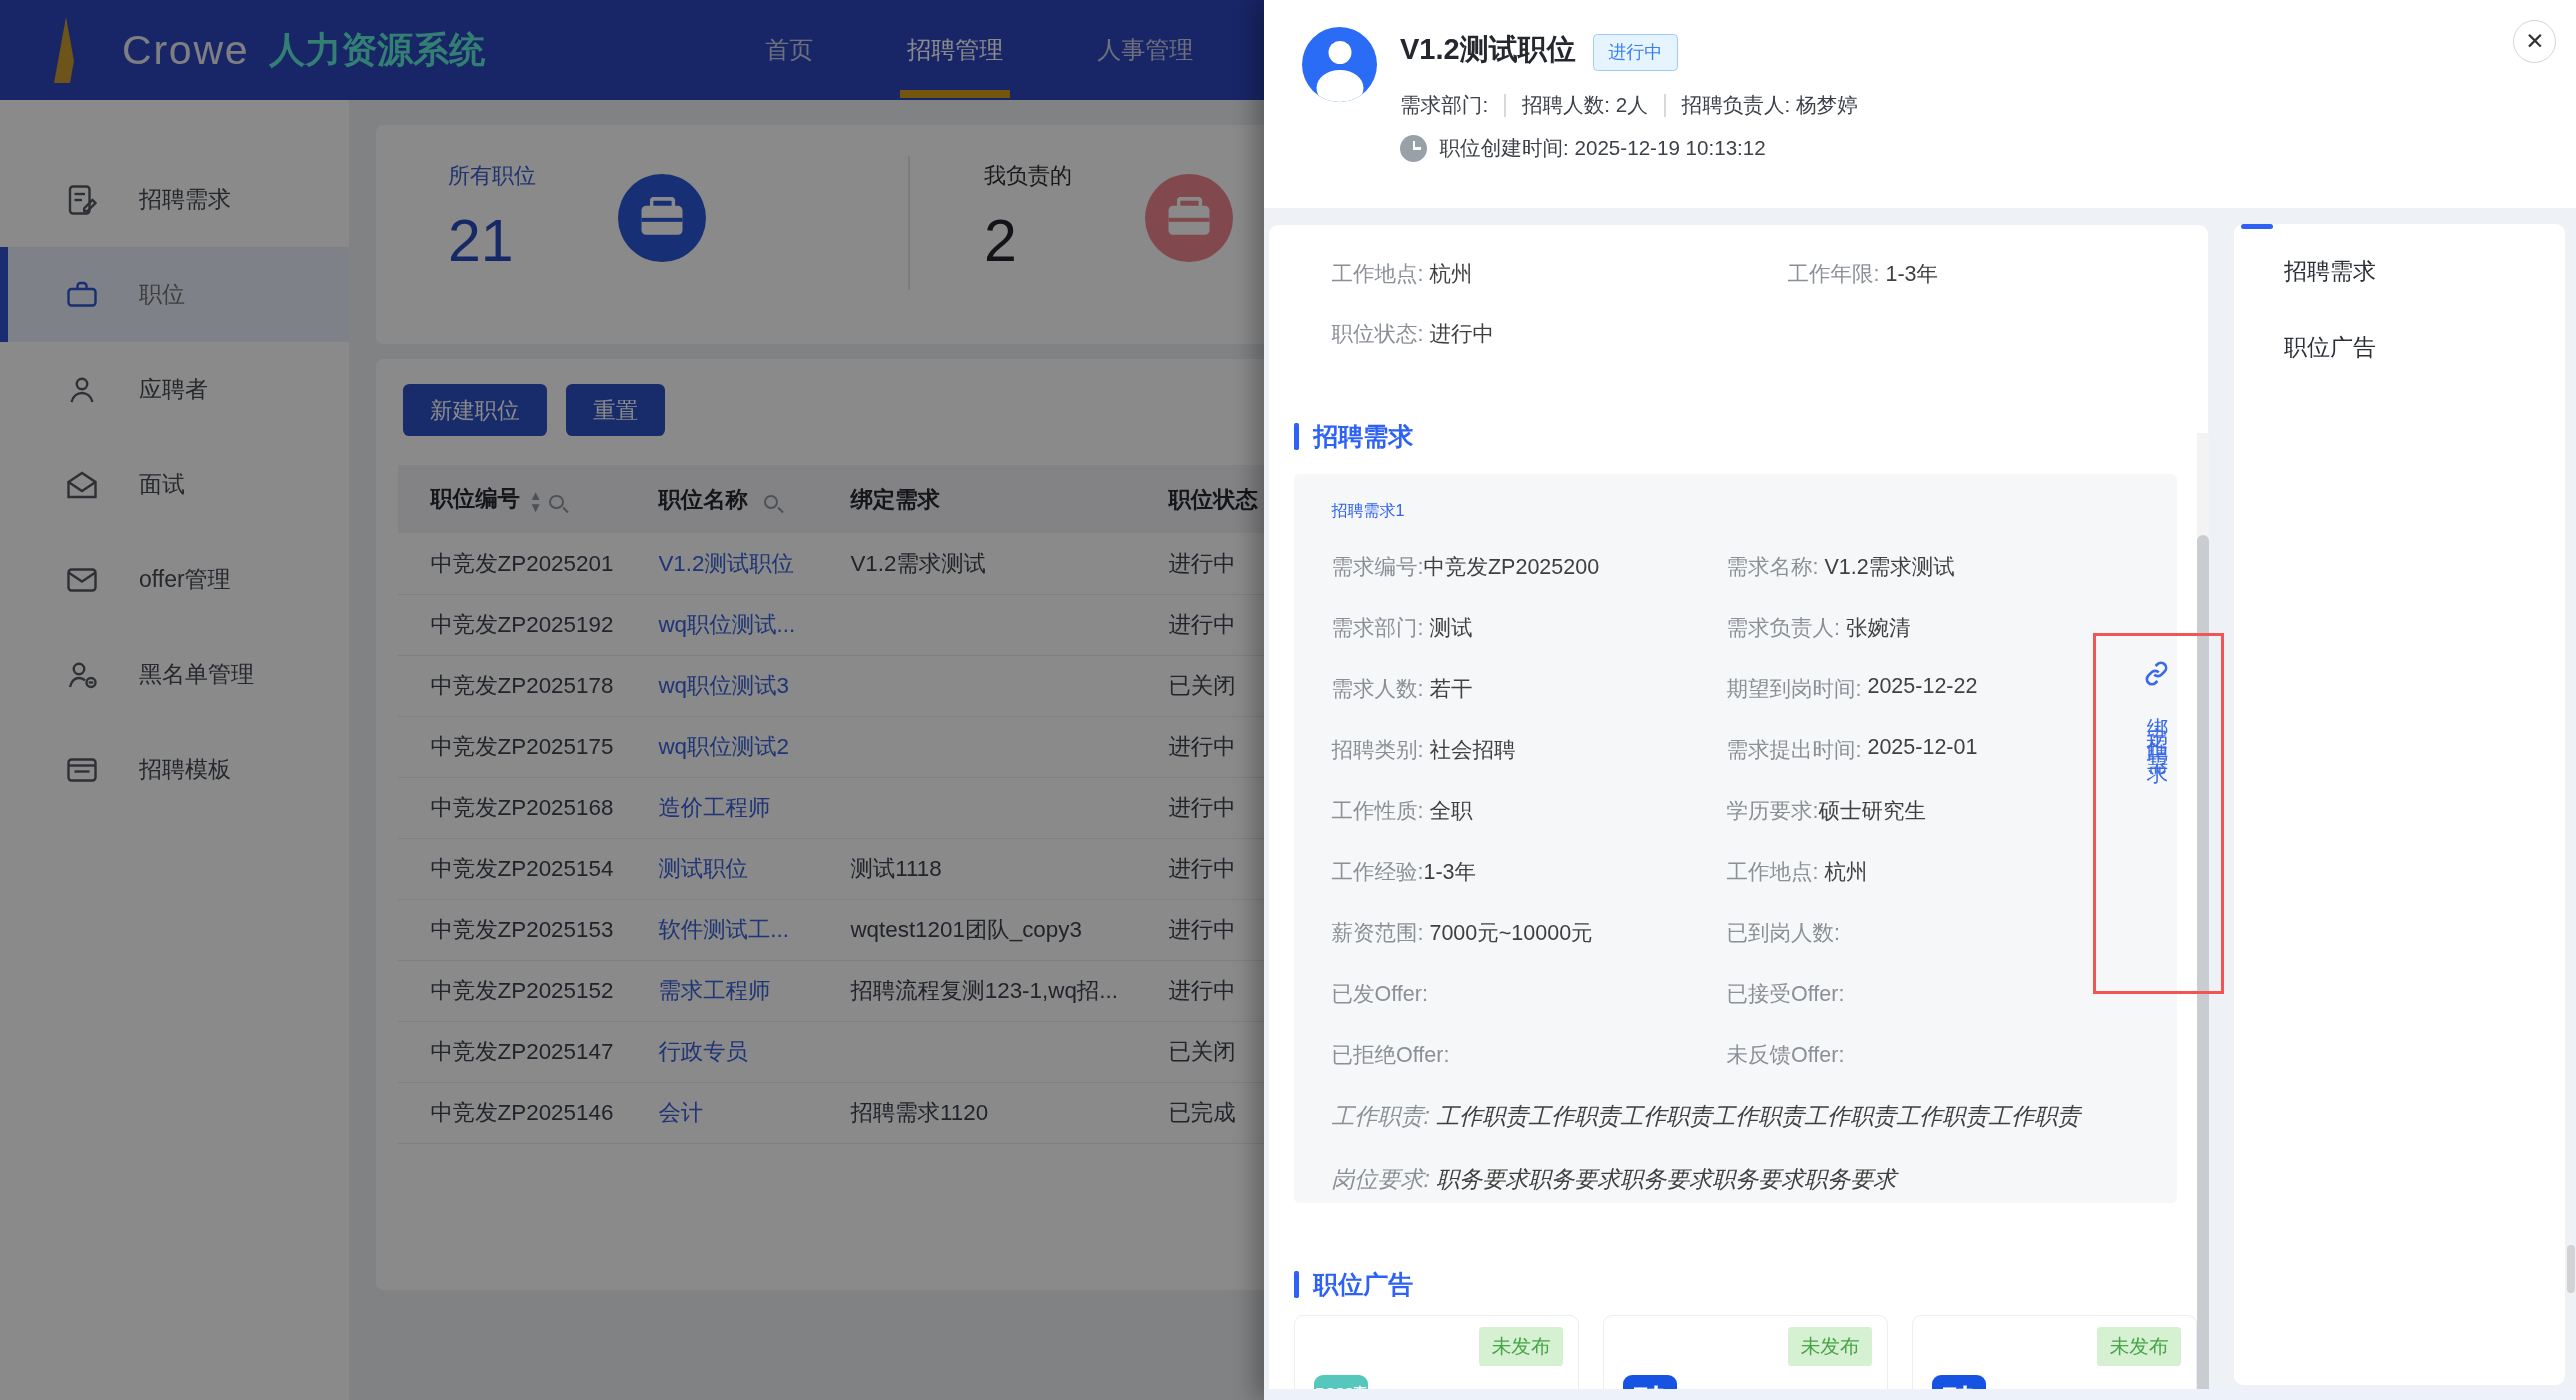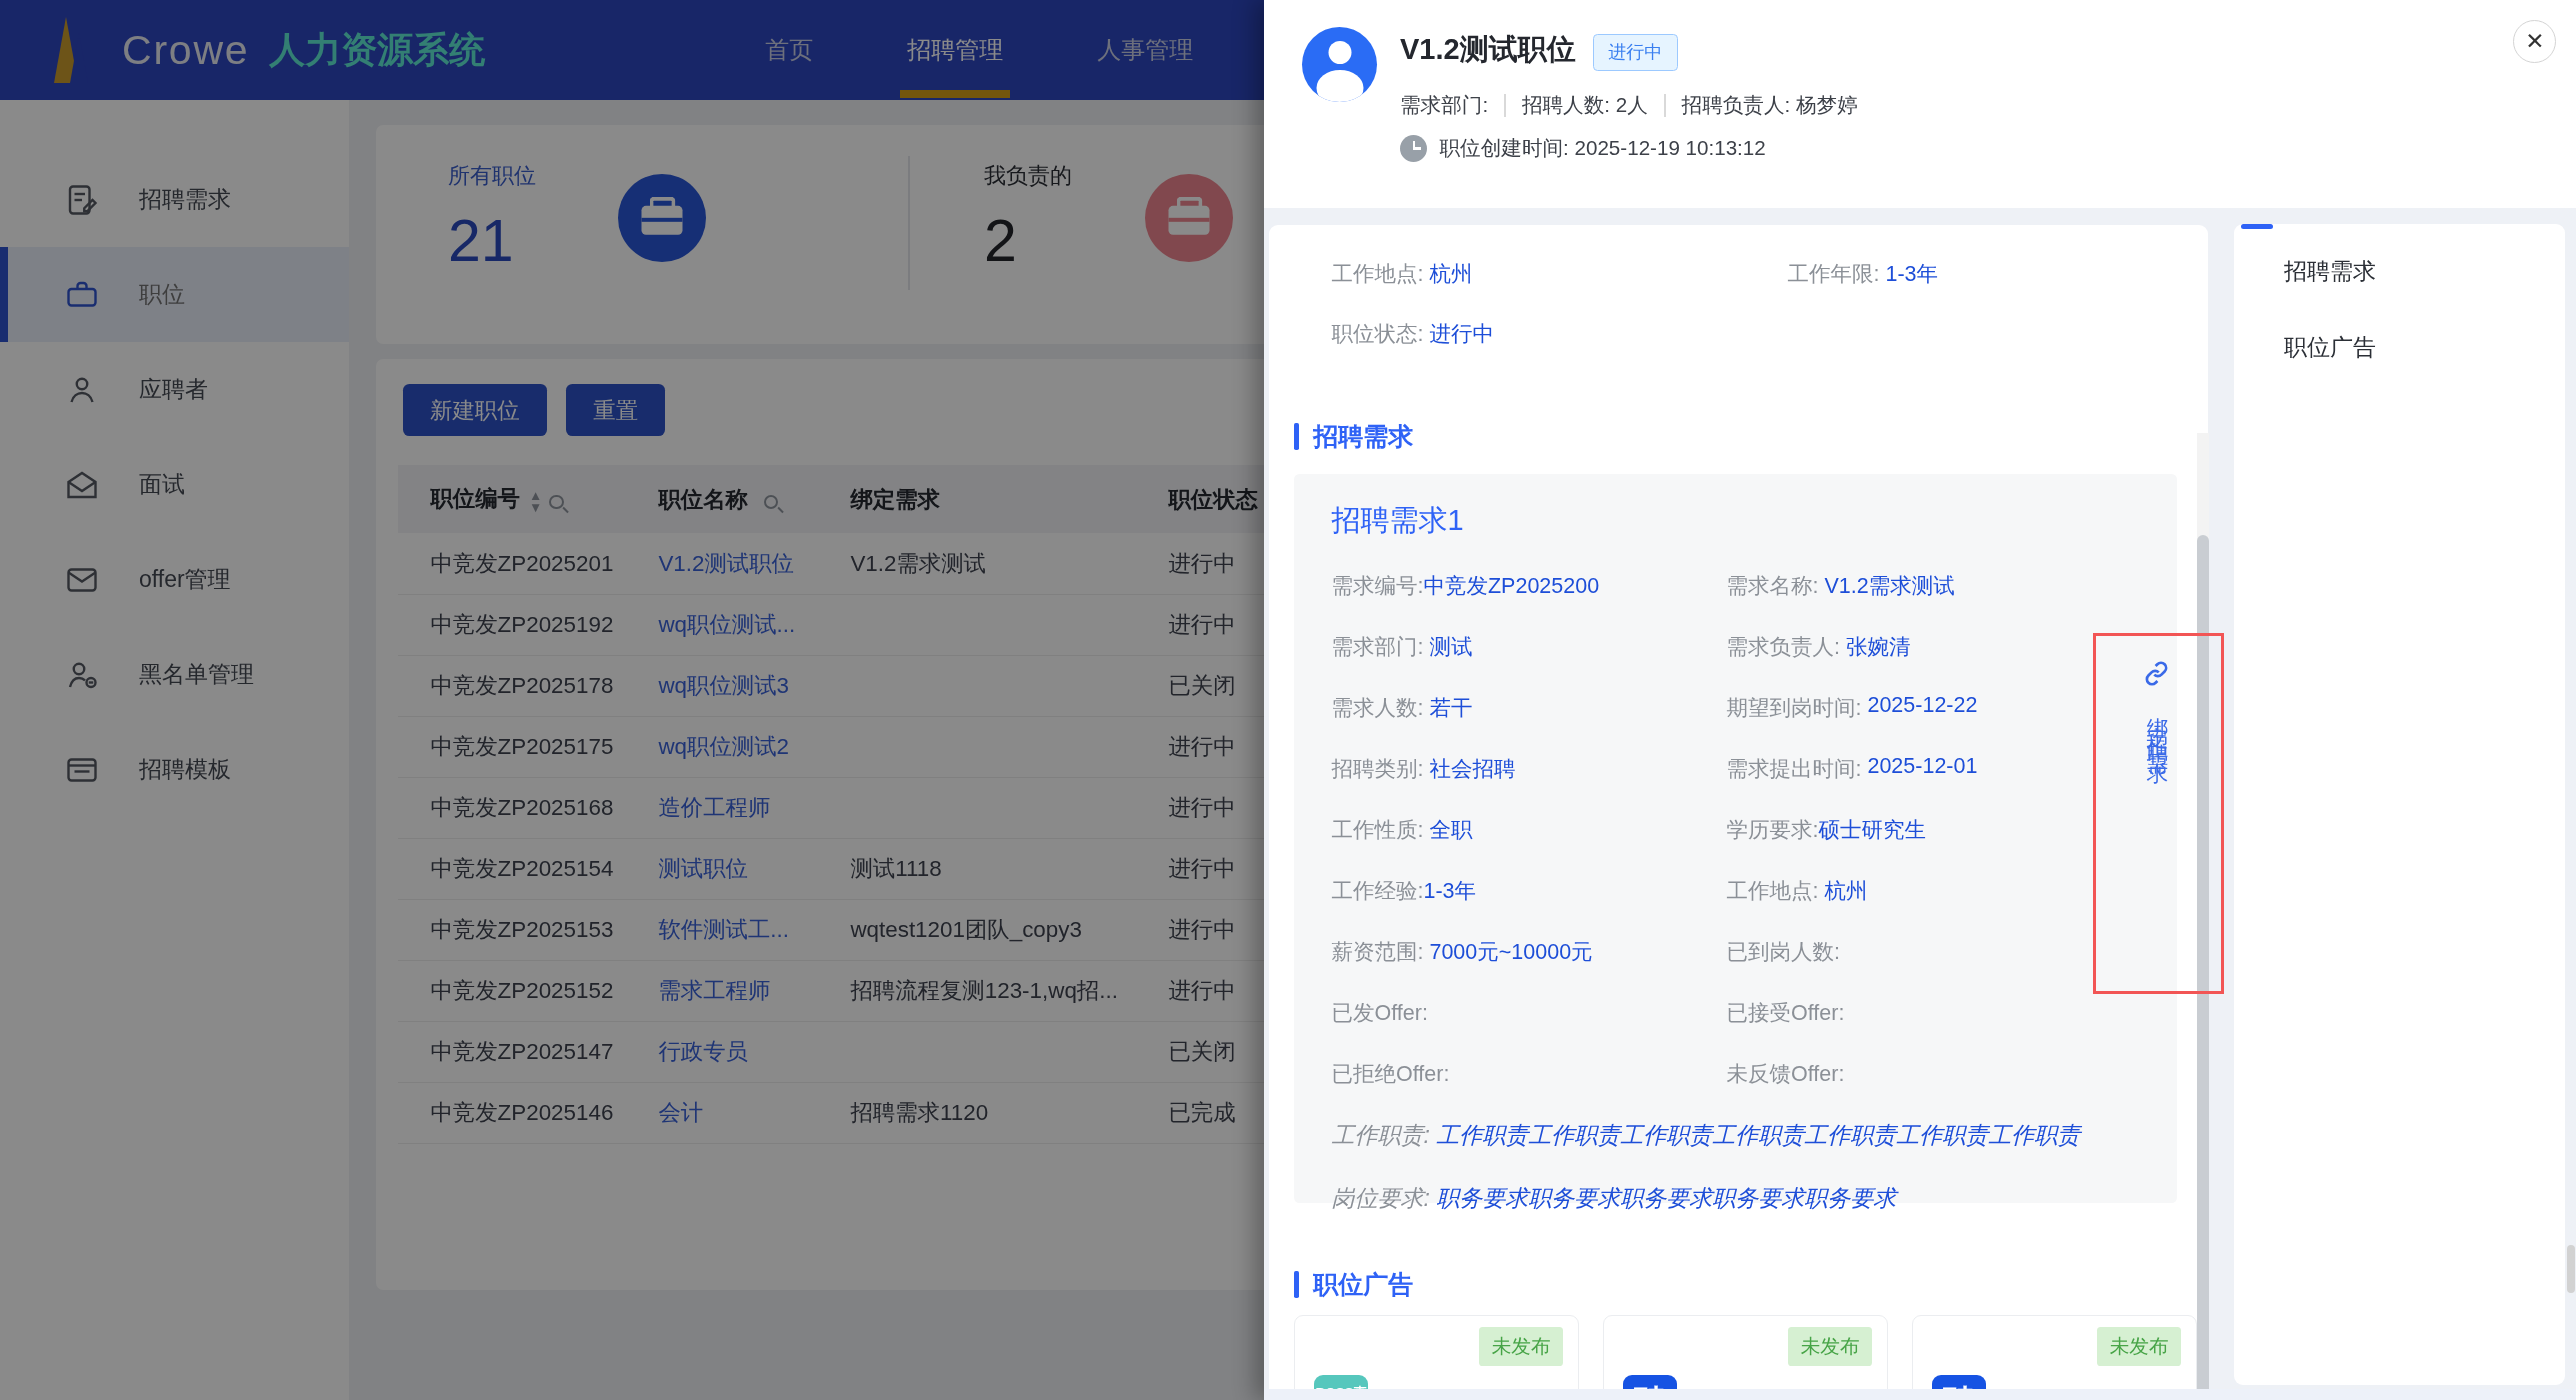--- a/index.html
+++ b/index.html
@@ -80,29 +80,29 @@
   .d-meta .sep{width:1.8px;height:23px;background:#d9d9d9;margin:0 16px;}
   .d-created{position:absolute;left:136px;top:134px;display:flex;align-items:center;font-size:20.6px;color:#3d4149;}
   .clock{width:27px;height:27px;border-radius:50%;background:#98a0a8;position:relative;margin-right:12.5px;flex:none;}
   .clock::before{content:"";position:absolute;left:12.5px;top:6.3px;width:2.7px;height:9px;background:#fff;}
   .clock::after{content:"";position:absolute;left:12.5px;top:12.5px;width:8px;height:2.7px;background:#fff;}
   .d-close{position:absolute;right:19.7px;top:19.7px;width:43px;height:43px;border-radius:50%;border:1.8px solid #d4d4d4;background:#fff;color:#333;font-size:23px;display:flex;align-items:center;justify-content:center;cursor:pointer;}
 
   .d-main{position:absolute;left:4.5px;top:225px;width:939px;height:1175px;background:#fff;border-radius:9px 9px 0 0;}
   .fieldrow{display:flex;font-size:21.5px;line-height:27px;}
   .f-label{color:#8b9097;white-space:pre;}
-  .f-value{color:#1d4ed8;}
+  .f-value{color:#404040;}
   .basic{padding:36px 0 0 63px;}
   .basic .fieldrow{margin-bottom:33px;}
   .basic .col2{position:absolute;left:456px;}
   .sect{display:flex;align-items:center;font-size:25px;font-weight:bold;color:#2e62f6;}
   .sect::before{content:"";width:5.4px;height:27px;background:#2e62f6;border-radius:1.8px;margin-right:14.3px;}
   .sect1{position:absolute;left:25px;top:195px;}
   .graypanel{position:absolute;left:25px;top:249px;width:883px;height:729px;background:#f6f7f8;border-radius:5.4px;padding:27px 38px;}
-  .req-link{font-size:29px;color:#2e62f6;cursor:pointer;margin-bottom:30px;}
+  .req-link{font-size:16px;color:#2e62f6;cursor:pointer;margin-bottom:30px;}
   .pair-grid{display:grid;grid-template-columns:395px auto;row-gap:32px;font-size:21.5px;}
   .pair{display:flex;}
   .fullrow{margin-top:32px;display:flex;font-size:23px;font-style:italic;}
   .sect2{position:absolute;left:25px;top:1043px;}
   .ads{position:absolute;left:25px;top:1090px;display:flex;gap:24px;}
   .adcard{width:285px;height:125px;background:#fff;border:1.8px solid #ebedf0;border-radius:9px;position:relative;}
   .adbadge{position:absolute;right:14.3px;top:10.7px;background:#d6f0d2;color:#47a447;font-size:19.7px;padding:6.3px 12.5px;border-radius:3.6px;}
   .adlogo{position:absolute;left:19.7px;top:59px;width:54px;height:54px;border-radius:9px;color:#fff;font-weight:bold;display:flex;align-items:center;justify-content:center;text-align:center;}
   .adname{position:absolute;left:86px;top:77px;font-size:22.4px;color:#2b2f36;}
 

